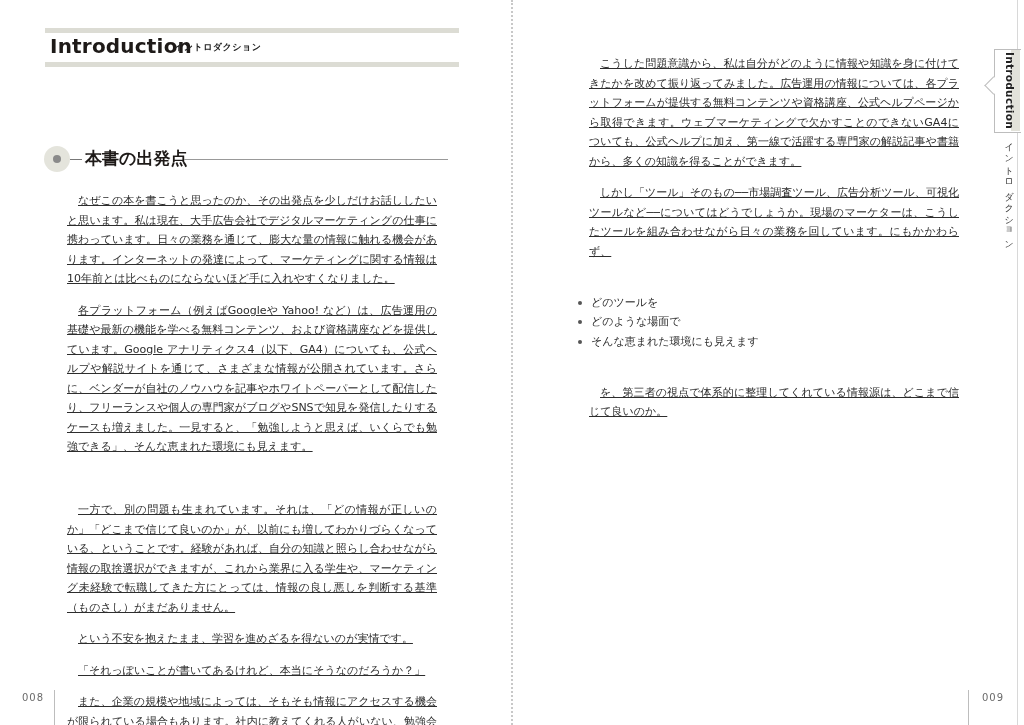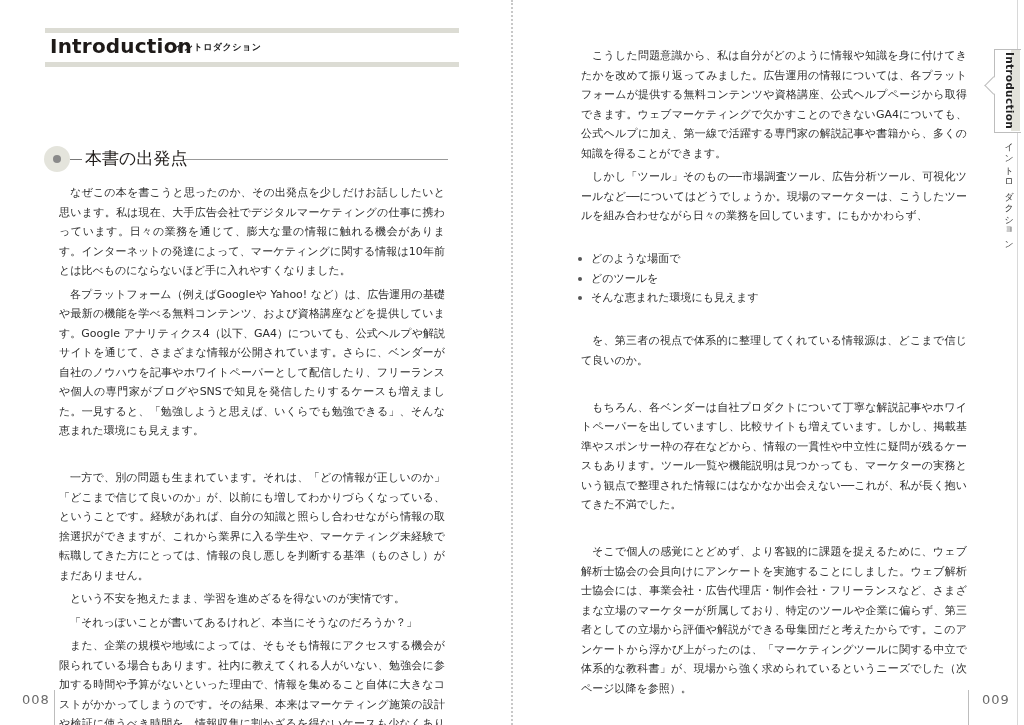--- a/index.html
+++ b/index.html
@@ -15,35 +15,35 @@
   .ch-bar.bot{top:62px;}
   .ch-title{position:absolute;left:50px;top:34px;font-family:"DejaVu Sans",sans-serif;font-weight:bold;
             font-size:20px;color:#1e1a18;letter-spacing:0.2px;}
   .ch-sub{position:absolute;left:174px;top:41px;font-size:9px;font-weight:bold;color:#222;letter-spacing:0.5px;}
 
   
   .sec{position:absolute;left:44px;top:145px;width:404px;height:28px;}
   .sec-ring{position:absolute;left:0;top:1px;width:26px;height:26px;border-radius:50%;background:#e4e4dc;}
   .sec-dot{position:absolute;left:9px;top:10px;width:8px;height:8px;border-radius:50%;background:#8a8a8a;}
   .sec-line-a{position:absolute;left:26px;top:14px;width:12px;height:1px;background:#777;}
-  .sec-title{position:absolute;left:41px;top:2px;font-size:17px;font-weight:normal;color:#1e1a18;}
+  .sec-title{position:absolute;left:41px;top:2px;font-size:17px;font-weight:bold;color:#1e1a18;}
   .sec-line-b{position:absolute;left:140px;top:14px;width:264px;height:1px;background:#999;}
 
   
   .body{position:absolute;font-size:11px;line-height:19.5px;color:#2d2d2d;text-align:justify;}
-  .body p{margin:4px;text-indent:1em;}
+  .body p{margin:12px;text-indent:1em;text-decoration:underline;}
   .body .gap{height:19.5px;}
   .left-body{left:55px;top:179px;width:394px;}
   .right-body{left:577px;top:42px;width:394px;}
   .body ul{list-style:none;margin:0;padding:0;}
   .body li{position:relative;padding-left:14px;}
   .body li::before{content:"";position:absolute;left:1px;top:8px;width:4px;height:4px;border-radius:50%;background:#555;}
 
   
-  .folio{position:absolute;top:692px;font-size:13px;color:#6a6a6a;letter-spacing:1px;}
+  .folio{position:absolute;top:692px;font-size:10px;color:#6a6a6a;letter-spacing:1px;}
   .folio.left{left:22px;}
   .folio.right{left:982px;}
   .folio-rule{position:absolute;top:690px;width:1px;height:35px;background:#bdbdbd;}
   .folio-rule.left{left:54px;}
   .folio-rule.right{left:968px;}
 
   
   .side-edge{position:absolute;left:1017px;top:0;width:1px;height:725px;background:#d8d8d8;}
   .side-tab{position:absolute;left:994px;top:49px;width:26px;height:82px;border:1px solid #bdbdbd;border-right:none;background:#ffffff;}
   .side-tab-shade{position:absolute;left:1011px;top:50px;width:9px;height:81px;background:#e2e2da;}
@@ -83,30 +83,28 @@
   <div class="folio-rule left"></div>
 </div>
 
 <div class="spine"></div>
 
 <div class="body right-body">
   <p>こうした問題意識から、私は自分がどのように情報や知識を身に付けてきたかを改めて振り返ってみました。広告運用の情報については、各プラットフォームが提供する無料コンテンツや資格講座、公式ヘルプページから取得できます。ウェブマーケティングで欠かすことのできないGA4についても、公式ヘルプに加え、第一線で活躍する専門家の解説記事や書籍から、多くの知識を得ることができます。</p>
   <p>しかし「ツール」そのもの──市場調査ツール、広告分析ツール、可視化ツールなど──についてはどうでしょうか。現場のマーケターは、こうしたツールを組み合わせながら日々の業務を回しています。にもかかわらず、</p>
   <div class="gap"></div>
   <ul>
+    <li>どのツールを</li>
     <li>どのような場面で</li>
-    <li>どのツールを</li>
     <li>そんな恵まれた環境にも見えます</li>
   </ul>
   <div class="gap"></div>
   <p>を、第三者の視点で体系的に整理してくれている情報源は、どこまで信じて良いのか。</p>
   <div class="gap"></div>
-  <p>もちろん、各ベンダーは自社プロダクトについて丁寧な解説記事やホワイトペーパーを出していますし、比較サイトも増えています。しかし、掲載基準やスポンサー枠の存在などから、情報の一貫性や中立性に疑問が残るケースもあります。ツール一覧や機能説明は見つかっても、マーケターの実務という観点で整理された情報にはなかなか出会えない──これが、私が長く抱いてきた不満でした。</p>
   <div class="gap"></div>
-  <p>そこで個人の感覚にとどめず、より客観的に課題を捉えるために、ウェブ解析士協会の会員向けにアンケートを実施することにしました。ウェブ解析士協会には、事業会社・広告代理店・制作会社・フリーランスなど、さまざまな立場のマーケターが所属しており、特定のツールや企業に偏らず、第三者としての立場から評価や解説ができる母集団だと考えたからです。このアンケートから浮かび上がったのは、「マーケティングツールに関する中立で体系的な教科書」が、現場から強く求められているというニーズでした（次ページ以降を参照）。</p>
 </div>
 
 <div class="side-edge"></div>
 <div class="side-tab"></div>
 <div class="side-tab-shade"></div>
 <div class="side-tab-notch"></div>
 <div class="side-tab-label">Introduction</div>
 <div class="side-kana">イントロダクション</div>
 
 <div class="folio-rule right"></div>

